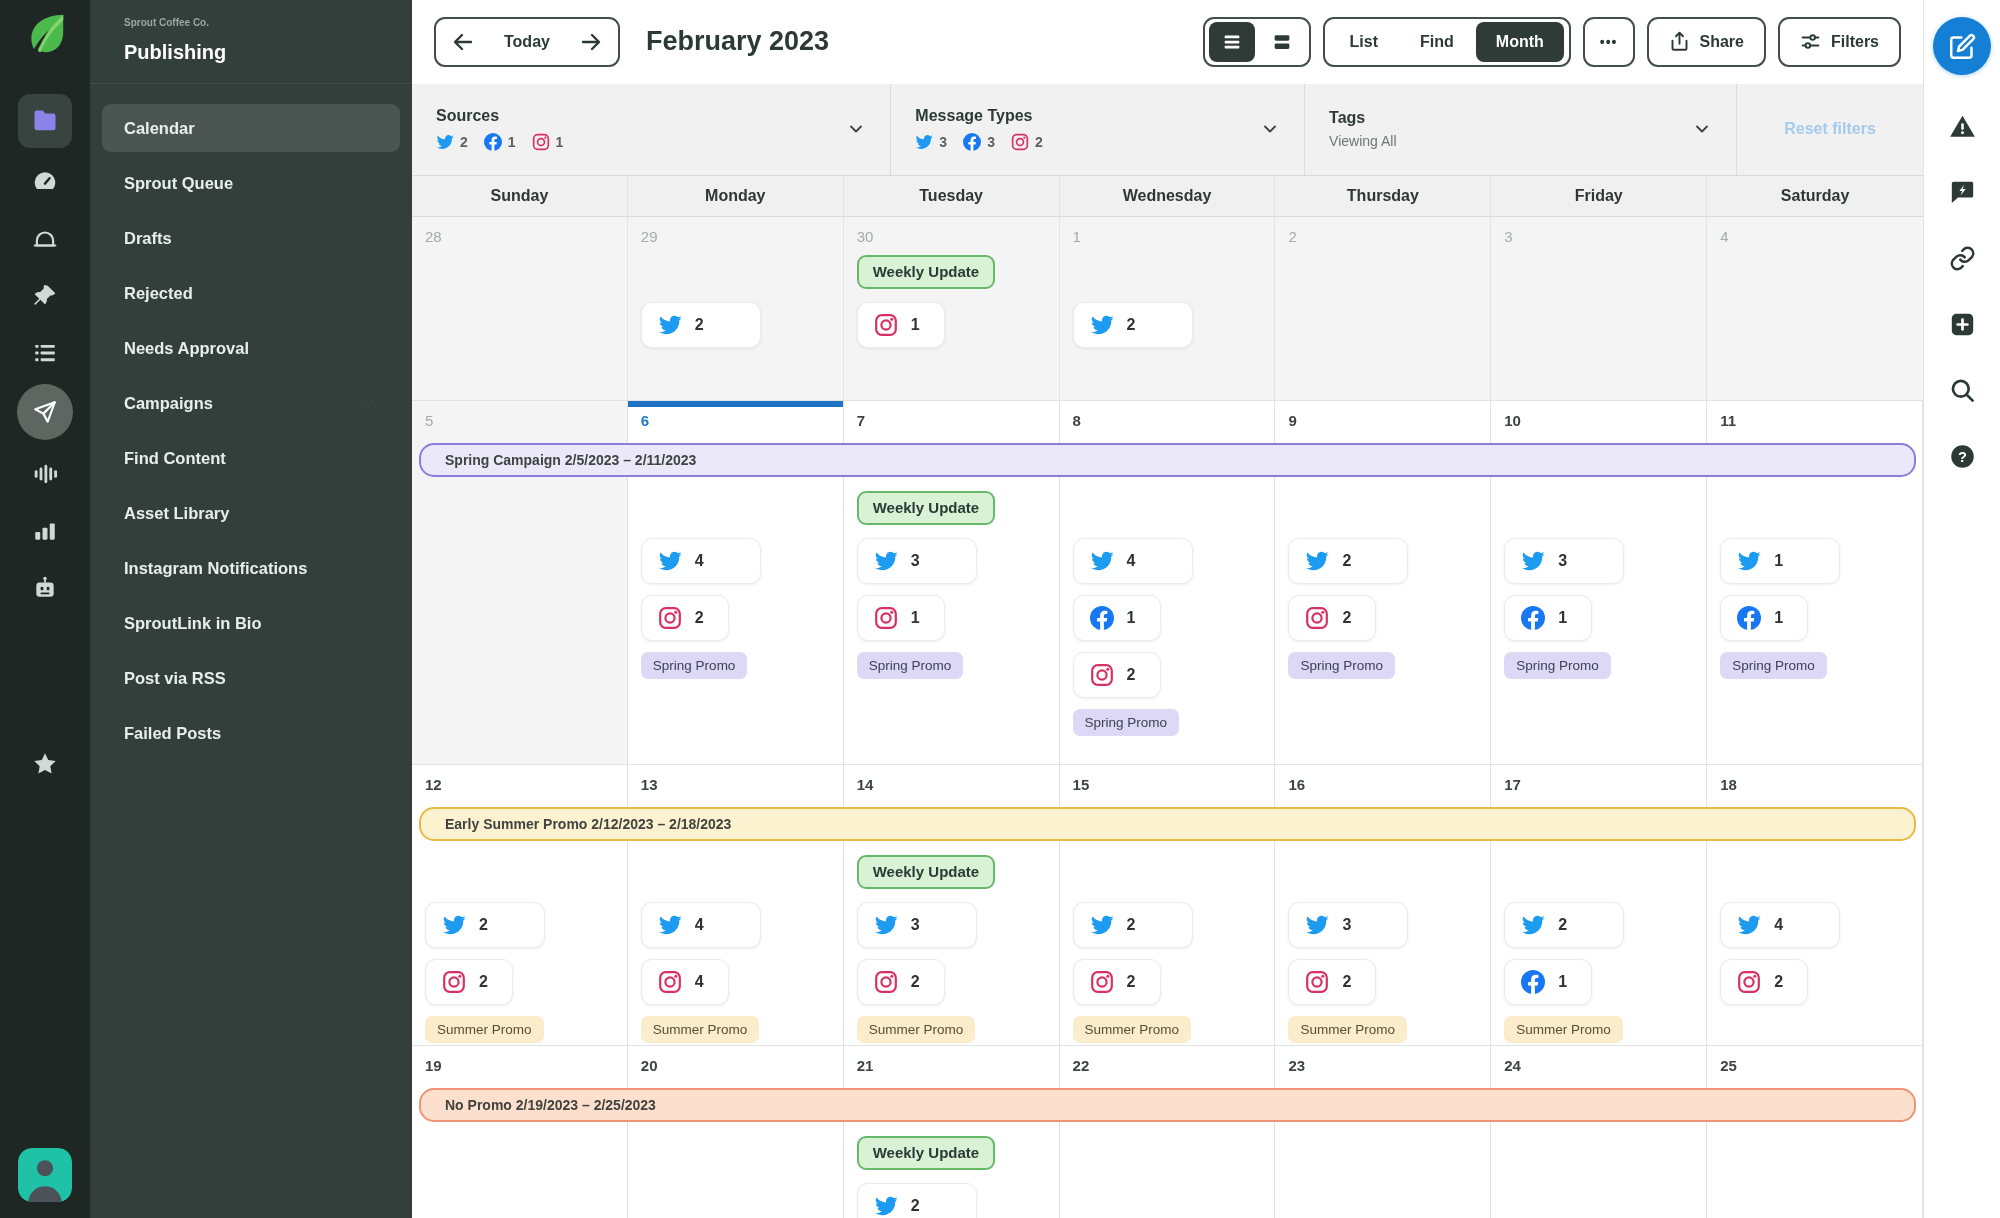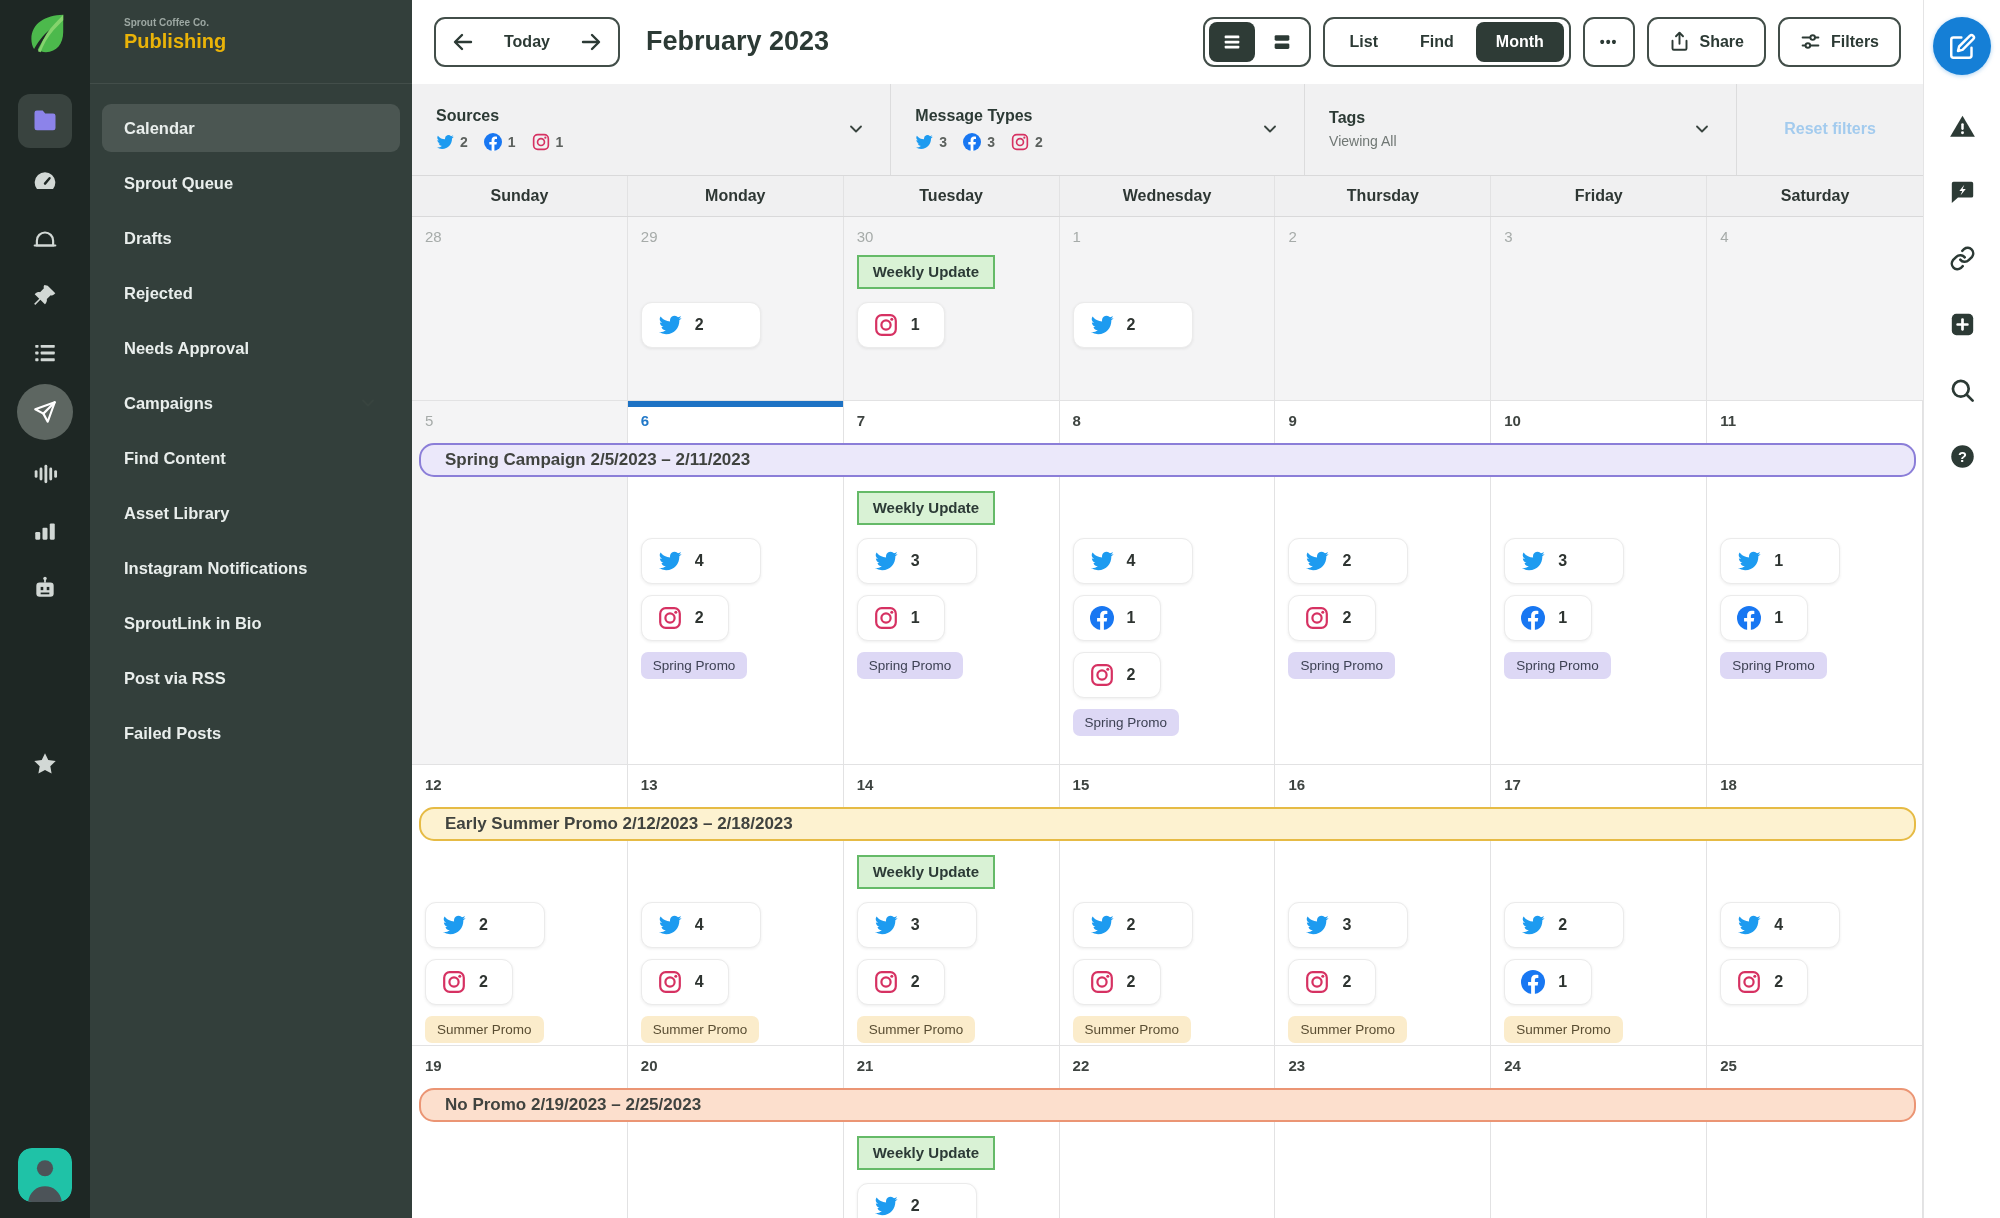--- a/index.html
+++ b/index.html
@@ -17,21 +17,21 @@
   .rail-btn.boxed .icon{width:28px;height:28px}
   .rail-btn.circled{width:56px;height:56px;margin-top:8px;background:#5d6661;border-radius:50%;}
   .rail-btn.gap-top{margin-top:130px;}
   .avatar{width:54px;height:54px;margin-top:auto;margin-bottom:16px;border-radius:14px;overflow:hidden;cursor:pointer;}
   .avatar svg{width:100%;height:100%}
 
   
   .sidebar{width:322px;background:#333f3b;flex-shrink:0;display:flex;flex-direction:column;box-sizing:border-box;}
   .side-head{height:84px;box-sizing:border-box;padding:17px 0 0 34px;border-bottom:1px solid #434e4a;}
   .acct{font-size:10px;color:#9ca7a2;font-weight:bold;}
-  .prod{font-size:20px;color:#eab308;font-weight:bold;margin-top:2px;}
+  .prod{font-size:20px;color:#ffffff;font-weight:bold;margin-top:13px;}
   .side-list{padding:20px 12px 0 12px;}
   .side-item{height:48px;border-radius:9px;display:flex;align-items:center;justify-content:space-between;padding:0 22px;margin-bottom:7px;color:#e9eeec;font-size:16.5px;font-weight:bold;cursor:pointer;}
   .side-item.selected{background:#4b5652;}
   .side-item .icon{width:20px;height:20px;opacity:.85}
 
   
   .main{flex:1;display:flex;flex-direction:column;min-width:0;background:#fff;}
   .topbar{height:84px;box-sizing:border-box;display:flex;align-items:center;padding:14px 22px;gap:12px;background:#fff;}
   .nav-group{display:flex;align-items:center;height:50px;box-sizing:border-box;border:2px solid #424e49;border-radius:11px;padding:0 12px;gap:22px;}
   .nav-arrow{all:unset;display:flex;width:30px;height:30px;align-items:center;justify-content:center;cursor:pointer;}
@@ -73,27 +73,27 @@
   .week.h0{height:184px}.week.h1{height:364px}.week.h2{height:281px}.week.h3{height:364px}
   .cell{border-right:1px solid #e2e2e3;position:relative;background:#fff;overflow:hidden;box-sizing:border-box;cursor:pointer;}
   .cell:last-child{border-right:none}
   .cell.past{background:#f4f4f5;}
   .cell .date{font-size:15px;font-weight:bold;color:#3e4441;padding:11px 0 0 13px;}
   .cell.past .date{color:#a6aba9;font-weight:normal;}
   .cell.today .date{color:#2178c8;}
   .cell.today::before{content:"";position:absolute;top:0;left:0;right:0;height:6px;background:#1d72c4;}
   .items{padding:0 13px;margin-top:10px;}
   .week.has-banner .items{margin-top:62px;}
-  .banner{position:absolute;left:7px;right:7px;top:42px;height:34px;box-sizing:border-box;border-radius:15px;border:2px solid;display:flex;align-items:center;padding:0 24px;font-size:17px;font-weight:bold;color:#40433f;z-index:3;cursor:pointer;white-space:nowrap;overflow:hidden;}
+  .banner{position:absolute;left:7px;right:7px;top:42px;height:34px;box-sizing:border-box;border-radius:15px;border:2px solid;display:flex;align-items:center;padding:0 24px;font-size:14px;font-weight:bold;color:#40433f;z-index:3;cursor:pointer;white-space:nowrap;overflow:hidden;}
   .banner.purple{background:#ebe8fa;border-color:#8b7ed8;}
   .banner.yellow{background:#fdf2d0;border-color:#e6bb45;}
   .banner.orange{background:#fcdfcd;border-color:#eb9574;}
   .it-gap{height:47px;}
   .it-event{height:47px;}
-  .event-pill{display:inline-flex;align-items:center;height:34px;border:2px solid #65ba68;background:#d9f2d5;border-radius:0;padding:0 14px;font-size:15px;font-weight:bold;color:#2c3a36;box-sizing:border-box;max-width:100%;cursor:pointer;}
+  .event-pill{display:inline-flex;align-items:center;height:34px;border:2px solid #65ba68;background:#d9f2d5;border-radius:9px;padding:0 14px;font-size:15px;font-weight:bold;color:#2c3a36;box-sizing:border-box;max-width:100%;cursor:pointer;}
   .it-chip{height:57px;}
   .chip{display:inline-flex;align-items:center;gap:13px;height:46px;background:#fff;border:1px solid #ebebeb;box-shadow:0 1px 3px rgba(40,40,40,.08);border-radius:11px;padding:0 16px;font-size:16px;font-weight:bold;color:#2e3431;box-sizing:border-box;min-width:88px;cursor:pointer;}
   .chip.tw{min-width:120px;}
   .chip .icon{width:24px;height:24px}
   .it-tag{height:30px;}
   .tag{display:inline-flex;align-items:center;height:27px;border-radius:7px;padding:0 12px;font-size:13.5px;color:#3e4254;cursor:pointer;white-space:nowrap;}
   .tag.spring{background:#ddd8f5;}
   .tag.summer{background:#fbeccb;color:#5a4e33;}
 
   

